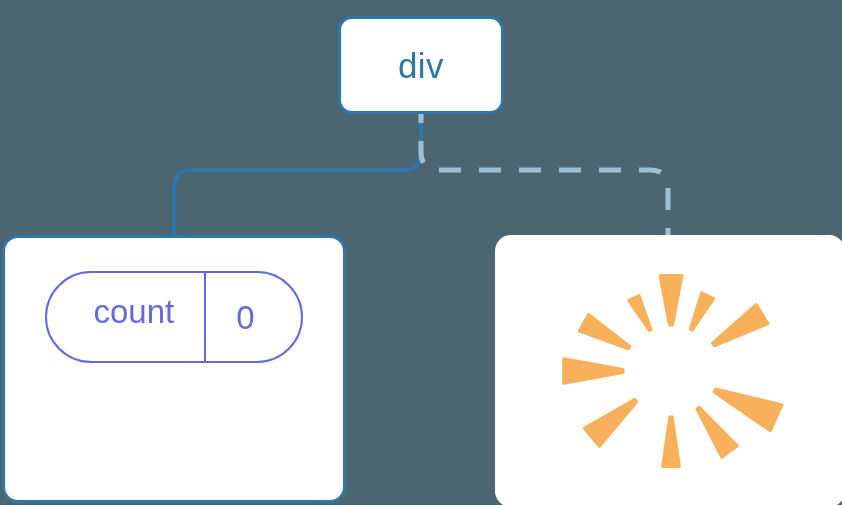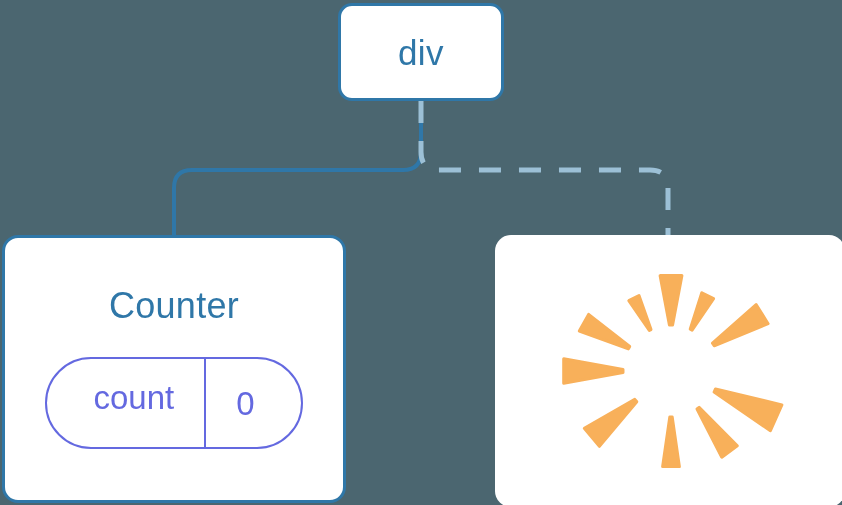--- a/index.html
+++ b/index.html
@@ -38,21 +38,21 @@
     background: #ffffff;
     box-sizing: border-box;
   }
   .card.bordered {
     border: 3px solid #2f77a8;
   }
 
   
   #node-div {
     left: 338px;
-    top: 3px;
+    top: 16px;
     width: 166px;
     height: 98px;
     border-radius: 14px;
     display: flex;
     align-items: center;
     justify-content: center;
   }
   #node-div .node-title {
     color: #2f77a8;
     font-size: 35px;
@@ -140,21 +140,20 @@
     <path d="M 421 101 L 421 152 Q 421 170 403 170 L 192 170 Q 174 170 174 188 L 174 237" stroke="#2f77a8" stroke-width="4" fill="none" stroke-linecap="round" stroke-linejoin="round"></path>
 
     <path d="M 421 101 L 421 152 Q 421 170 439 170 L 650 170 Q 668 170 668 188 L 668 237" stroke="#9cc0d6" stroke-width="5" fill="none" stroke-linecap="butt" stroke-linejoin="round" stroke-dasharray="22 18"></path>
   </svg>
 
   <div class="card bordered" id="node-div">
     <span class="node-title">div</span>
   </div>
 
   <div class="card bordered" id="panel-counter">
-    <span class="panel-title">Counter</span>
 
     <div class="state-pill">
       <span class="pill-key">count</span>
       <span class="pill-divider"></span>
       <span class="pill-value">0</span>
     </div>
   </div>
 
   <div class="card" id="panel-burst">
     <svg id="burst-svg" width="350" height="272" viewBox="0 0 350 272" fill="none">

